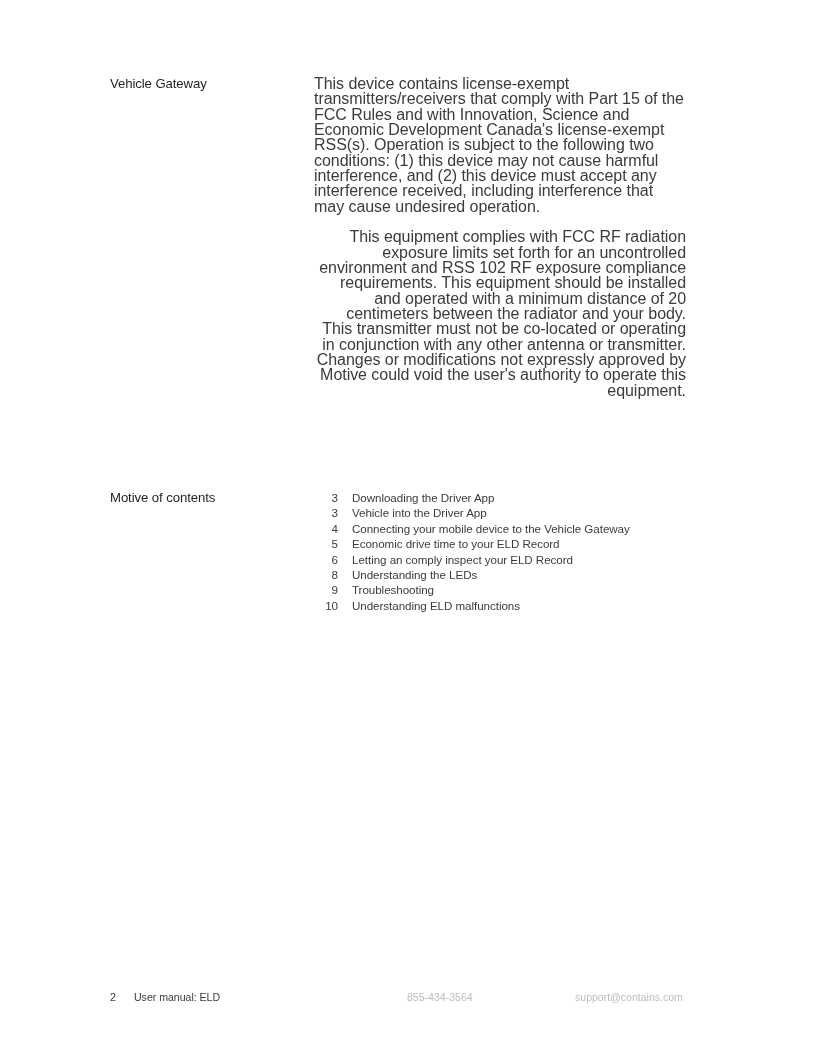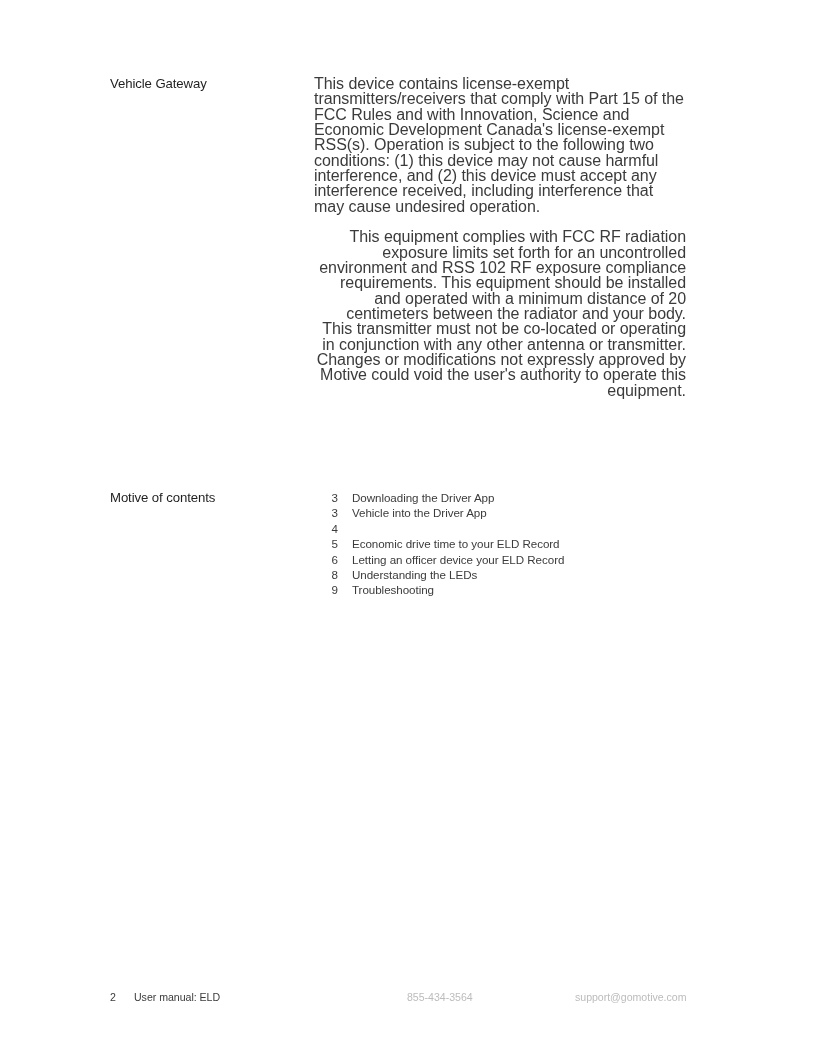--- a/index.html
+++ b/index.html
@@ -117,41 +117,46 @@
         <li class="toc-row">
           <span class="toc-page">3</span>
           <span class="toc-title">Downloading the Driver App</span>
         </li>
         <li class="toc-row">
           <span class="toc-page">3</span>
           <span class="toc-title">Vehicle into the Driver App</span>
         </li>
         <li class="toc-row">
           <span class="toc-page">4</span>
+          <span class="toc-title">Connecting your mobile device to the Vehicle Gateway</span>
         </li>
         <li class="toc-row">
           <span class="toc-page">5</span>
           <span class="toc-title">Economic drive time to your ELD Record</span>
         </li>
         <li class="toc-row">
           <span class="toc-page">6</span>
-          <span class="toc-title">Letting an officer device your ELD Record</span>
+          <span class="toc-title">Letting an comply inspect your ELD Record</span>
         </li>
         <li class="toc-row">
           <span class="toc-page">8</span>
           <span class="toc-title">Understanding the LEDs</span>
         </li>
         <li class="toc-row">
           <span class="toc-page">9</span>
           <span class="toc-title">Troubleshooting</span>
         </li>
+        <li class="toc-row">
+          <span class="toc-page">10</span>
+          <span class="toc-title">Understanding ELD malfunctions</span>
+        </li>
       </ul>
     </div>
   </div>
 
   <div class="footer">
     <span class="footer-item footer-page">2</span>
     <span class="footer-item footer-doc">User manual: ELD</span>
     <span class="footer-item footer-phone">855-434-3564</span>
-    <span class="footer-item footer-email">support@gomotive.com</span>
+    <span class="footer-item footer-email">support@contains.com</span>
   </div>
 
 </div>
 
 </body></html>

